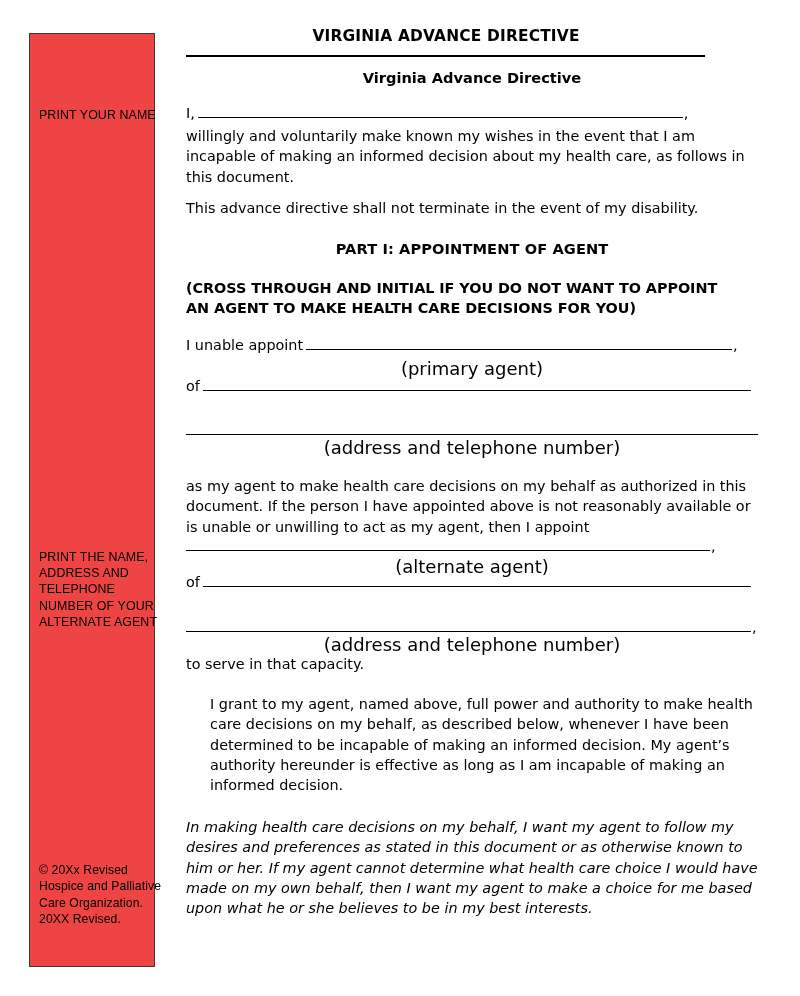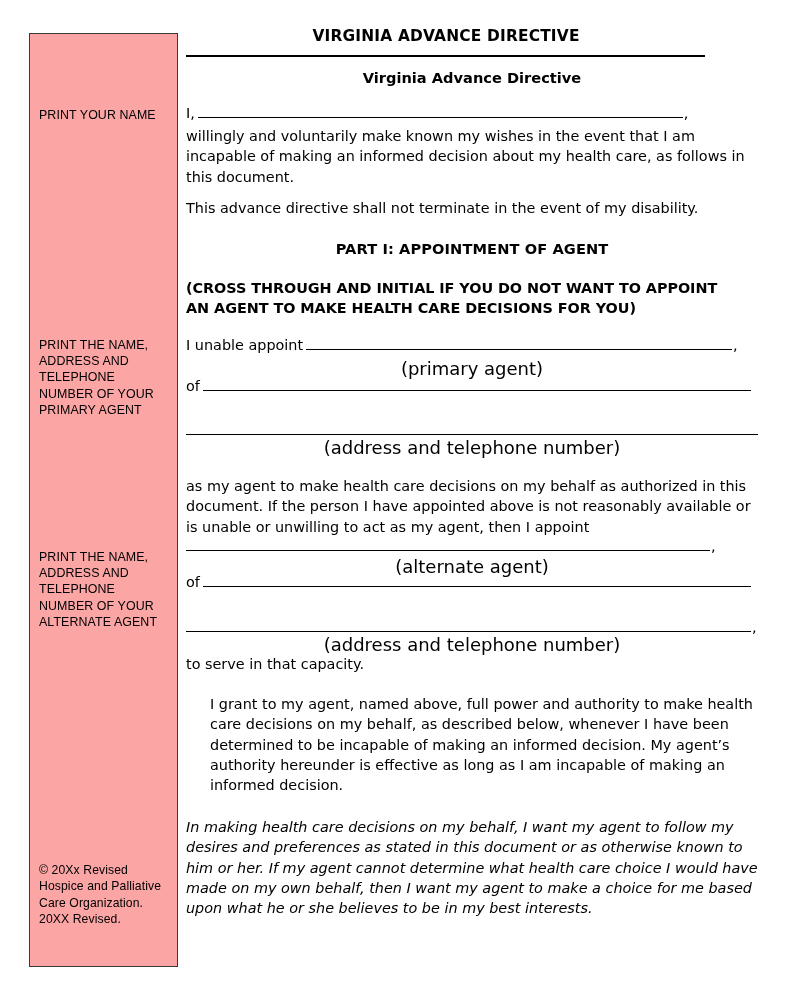--- a/index.html
+++ b/index.html
@@ -23,23 +23,23 @@
     width: 800px;
     height: 996px;
     background: #ffffff;
   }
 
   
   .sidebar {
     position: absolute;
     left: 29px;
     top: 33px;
-    width: 149px;
+    width: 126px;
     height: 934px;
-    background: #fca5a5;
+    background: #ef4444;
     border: 1px solid #3a3a3a;
     box-sizing: border-box;
   }
   .side-note {
     position: absolute;
     left: 9px;
     width: 132px;
     font-family: "Liberation Sans", sans-serif;
     font-size: 12.4px;
     line-height: 16.2px;
@@ -172,21 +172,20 @@
   .cap-addr2      { top: 634px; left: 0;   width: 572px; }
 </style>
 </head>
 <body>
 
 <div class="page">
 
   <div class="sidebar">
     <div class="side-note side-note-1">PRINT YOUR NAME</div>
 
-    <div class="side-note side-note-2">PRINT THE NAME, ADDRESS AND TELEPHONE NUMBER OF YOUR PRIMARY AGENT</div>
 
     <div class="side-note side-note-3">PRINT THE NAME, ADDRESS AND TELEPHONE NUMBER OF YOUR ALTERNATE AGENT</div>
 
     <div class="side-note side-note-4">© 20Xx Revised Hospice and Palliative Care Organization. 20XX Revised.</div>
   </div>
 
   <div class="body-col">
 
     <div class="doc-title">VIRGINIA ADVANCE DIRECTIVE</div>
 

